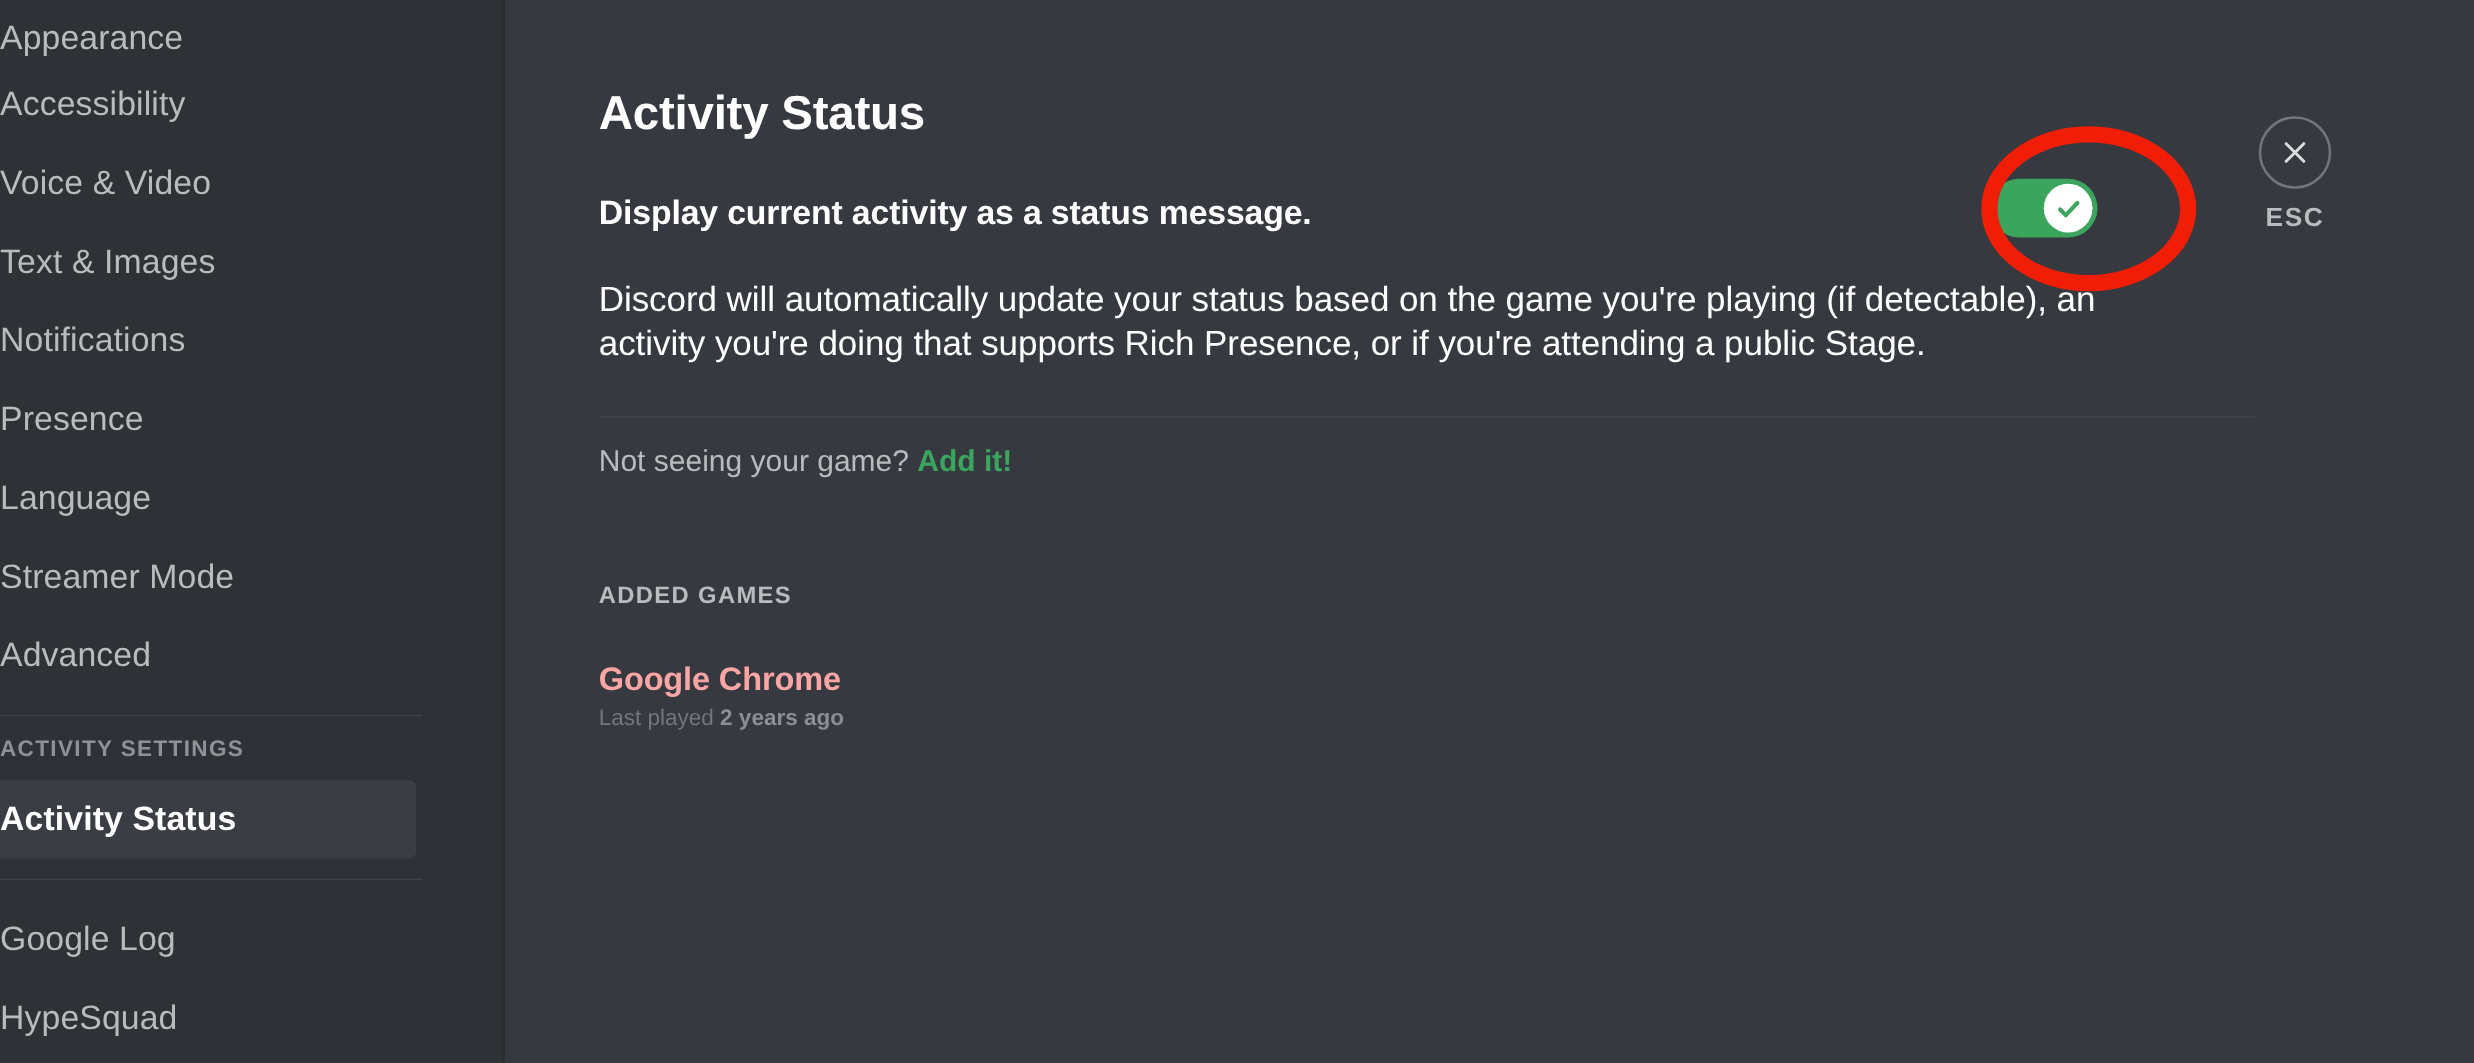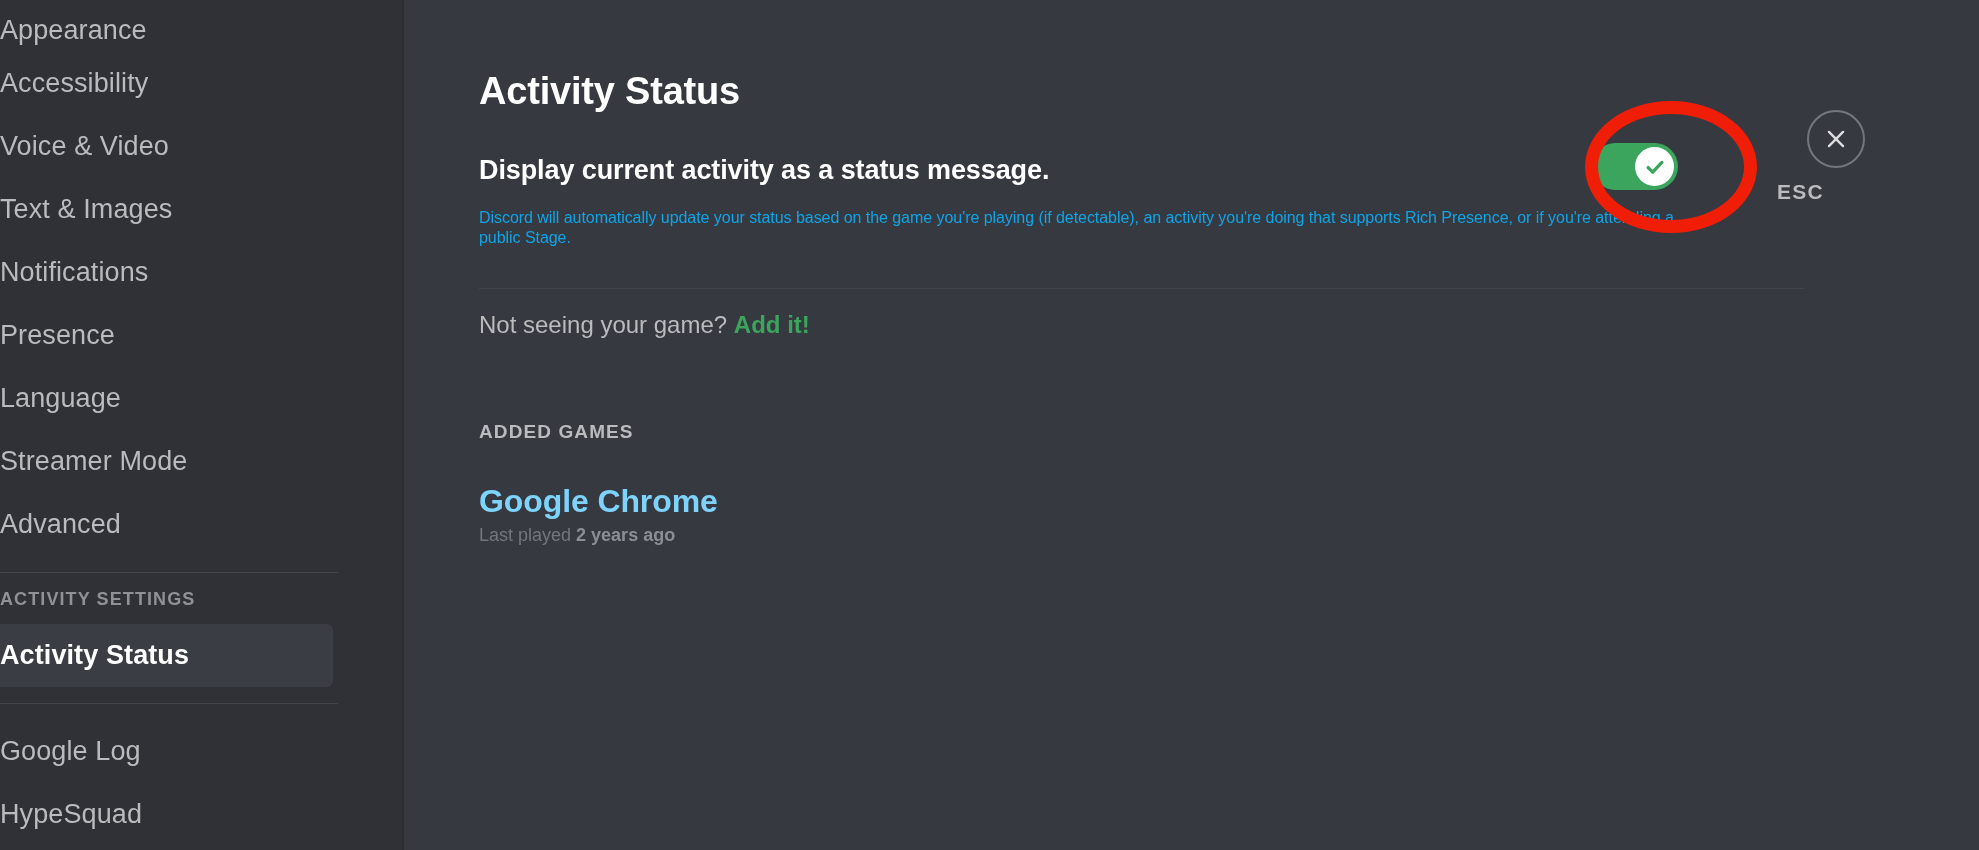--- a/index.html
+++ b/index.html
@@ -92,24 +92,24 @@
     justify-content: space-between;
   }
   .toggle-label {
     font-size: 27px;
     font-weight: bold;
     color: #ffffff;
     letter-spacing: -0.1px;
     line-height: 1.2;
   }
   .desc {
-    margin-top: 22px;
-    font-size: 16px;
+    margin-top: 37px;
+    font-size: 28px;
     line-height: 1.24;
-    color: #0ea5e9;
+    color: #ffffff;
     width: 1240px;
     letter-spacing: -0.05px;
   }
   .divider {
     margin-top: 40px;
     width: 1325px;
     height: 1px;
     background: #42454a;
   }
   .game-card {
@@ -147,23 +147,23 @@
     font-size: 19px;
     font-weight: bold;
     letter-spacing: 1.1px;
     color: #b9bbbe;
     text-transform: uppercase;
   }
   .game-row {
     margin-top: 40px;
   }
   .game-name {
-    font-size: 32px;
-    font-weight: bold;
-    color: #7dd3fc;
+    font-size: 26px;
+    font-weight: bold;
+    color: #fca5a5;
     letter-spacing: -0.1px;
   }
   .game-meta {
     margin-top: 5px;
     font-size: 18px;
     color: #72767d;
   }
   .game-meta b { color: #8b8f95; }
 
   
@@ -207,22 +207,23 @@
     width: 100%; height: 100%;
     border: 13px solid #f01e06;
     border-radius: 50%;
     box-sizing: border-box;
   }
 
   
   .esc-block {
     position: absolute;
     left: 1777px;
-    top: 110px;
+    top: 93px;
     width: 118px;
+    text-align: center;
   }
   .esc-circle {
     width: 58px; height: 58px;
     border-radius: 50%;
     border: 2px solid #72767d;
     margin: 0 auto;
     display: flex;
     align-items: center;
     justify-content: center;
     cursor: pointer;

